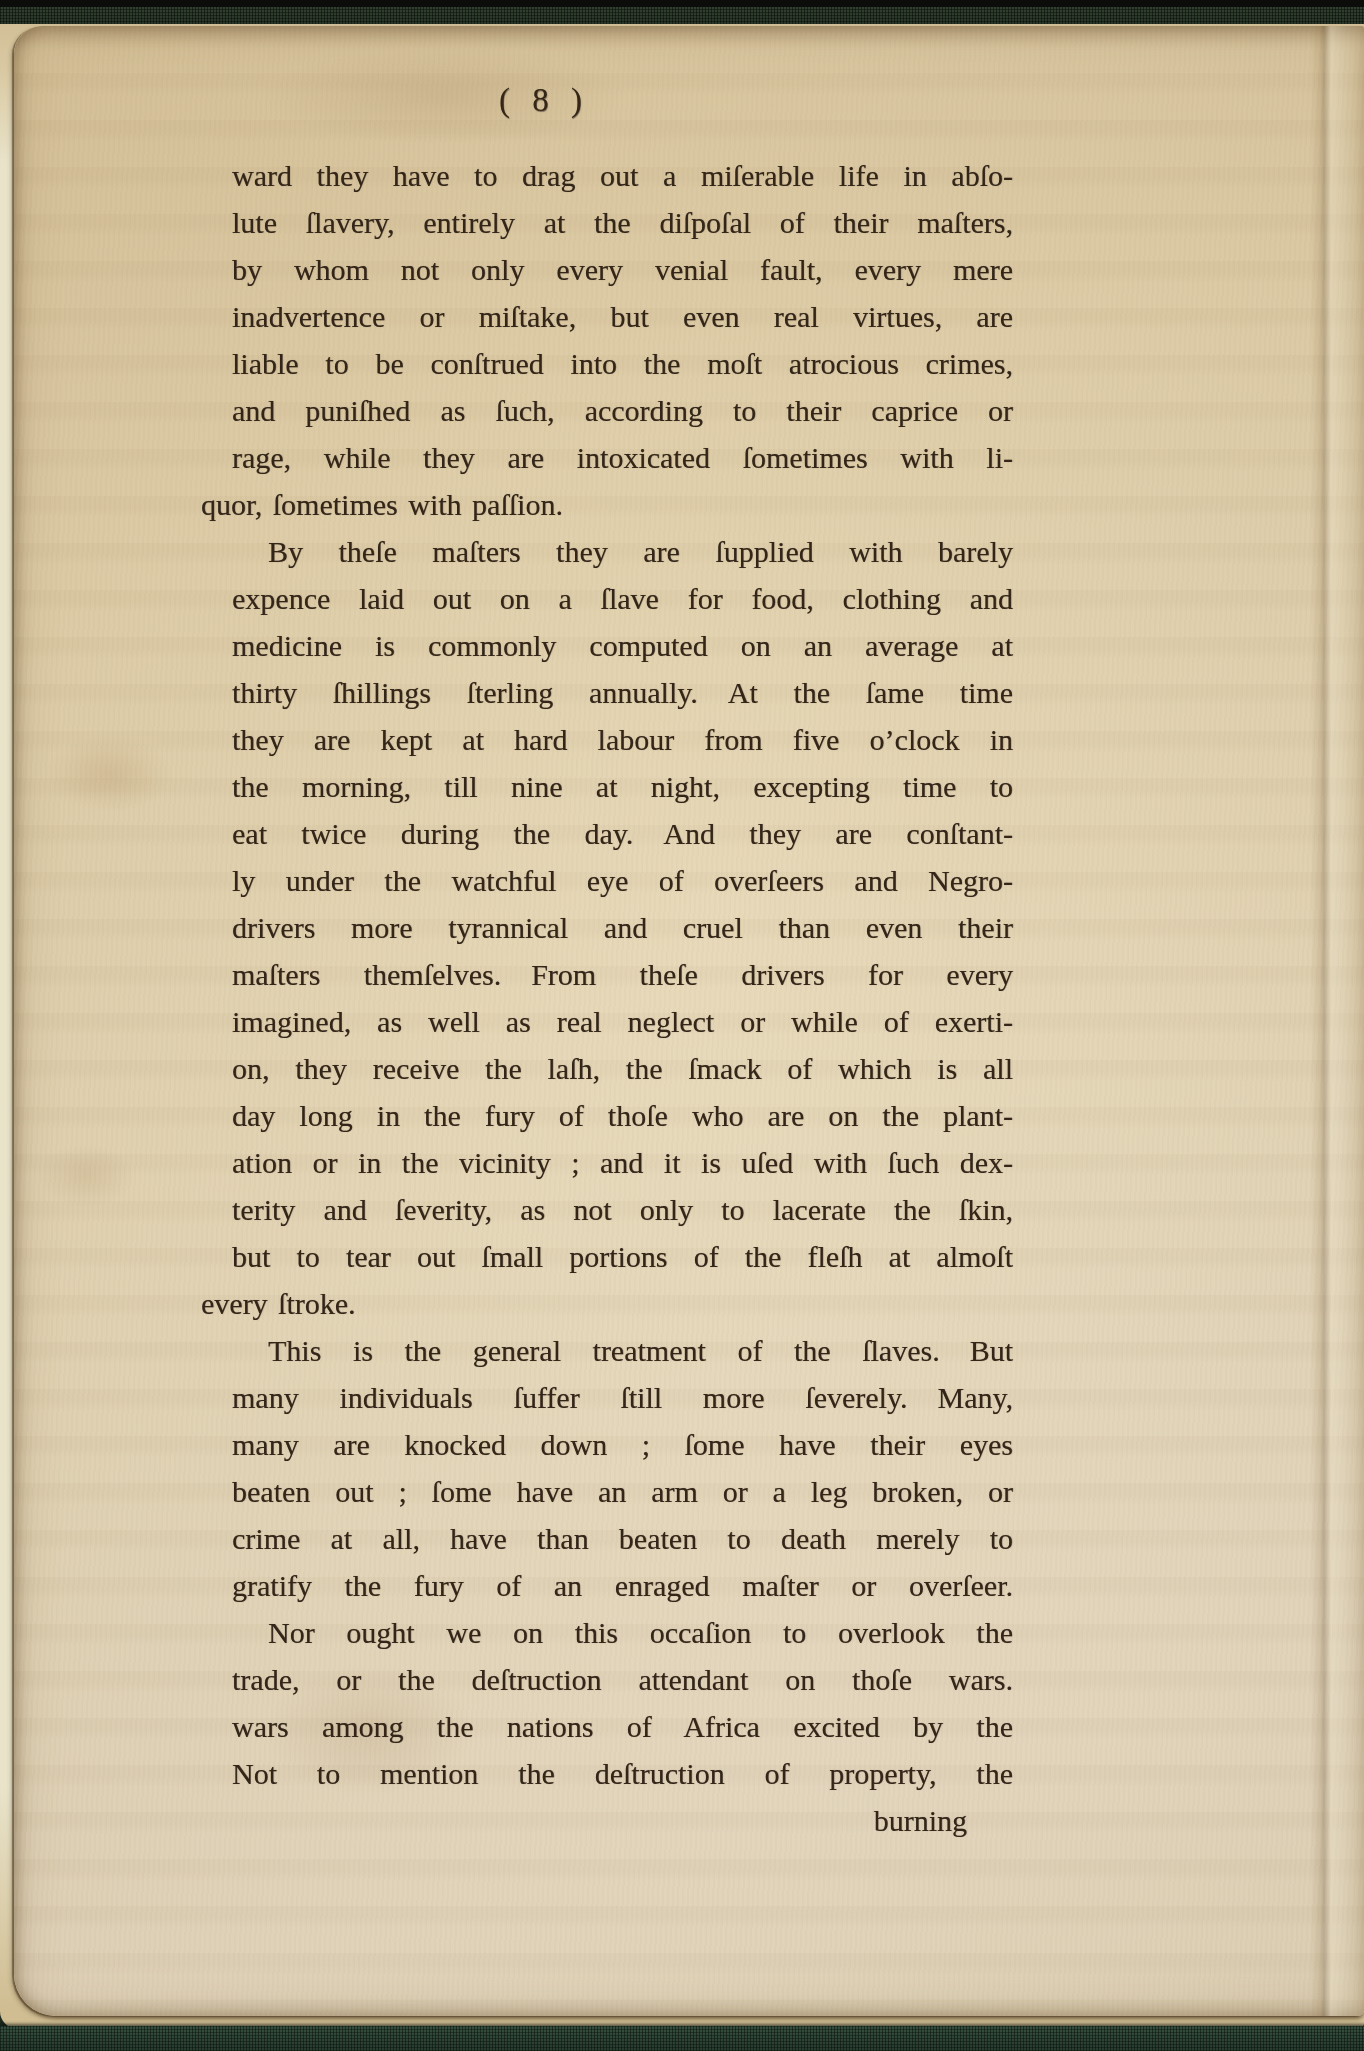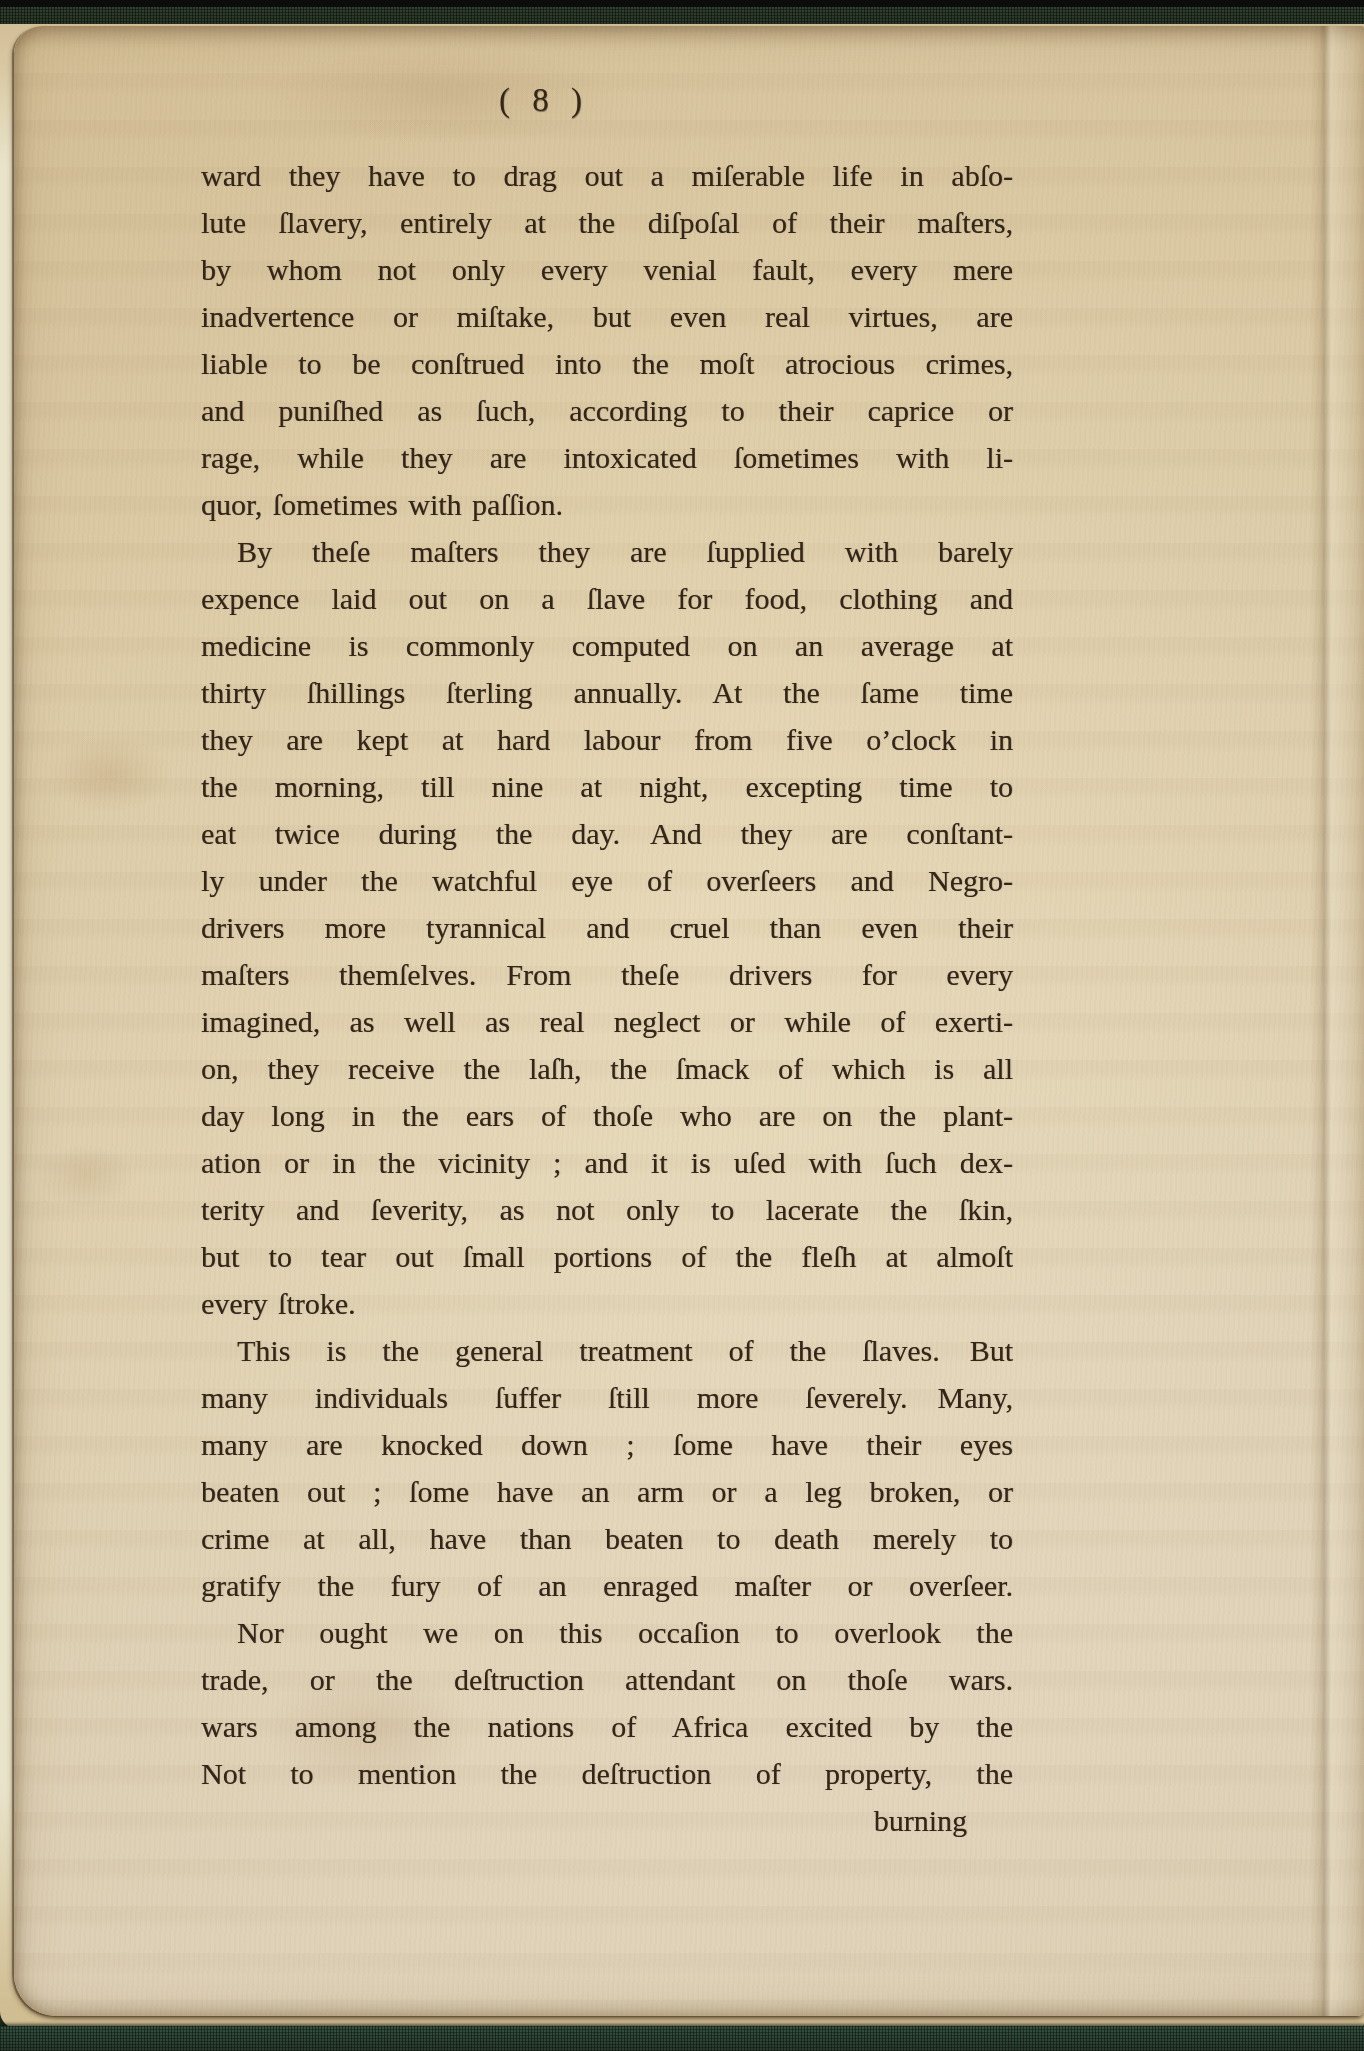--- a/index.html
+++ b/index.html
@@ -70,21 +70,21 @@
     text-align:center;font-size:33px;letter-spacing:7px;
     color:#342718;text-shadow:.5px .5px .8px rgba(51,38,25,.55);
   }
   .textblock{
     position:absolute;left:187px;top:126px;width:812px;
     font-size:30px;line-height:47px;color:#332619;
     text-shadow:.4px .4px .7px rgba(51,38,25,.5);
     word-spacing:3px;
   }
   .line{text-align:justify;}
-  .line.full{text-align-last:justify;}
+  .line.full{text-align-last:justify;margin-left:31px;}
   .line.indent{text-indent:36px;}
   .catchword{text-align:right;padding-right:46px;}
 </style>
 </head>
 <body>
 
 <div class="cover-top"></div>
 <div class="under-page"></div>
 
 <div class="page">
@@ -104,21 +104,21 @@
       <div class="line full">medicine is commonly computed on an average at</div>
       <div class="line full">thirty ſhillings ſterling annually. At the ſame time</div>
       <div class="line full">they are kept at hard labour from five o’clock in</div>
       <div class="line full">the morning, till nine at night, excepting time to</div>
       <div class="line full">eat twice during the day. And they are conſtant-</div>
       <div class="line full">ly under the watchful eye of overſeers and Negro-</div>
       <div class="line full">drivers more tyrannical and cruel than even their</div>
       <div class="line full">maſters themſelves. From theſe drivers for every</div>
       <div class="line full">imagined, as well as real neglect or while of exerti-</div>
       <div class="line full">on, they receive the laſh, the ſmack of which is all</div>
-      <div class="line full">day long in the ears of thoſe who are on the plant-</div>
+      <div class="line full">day long in the fury of thoſe who are on the plant-</div>
       <div class="line full">ation or in the vicinity ; and it is uſed with ſuch dex-</div>
       <div class="line full">terity and ſeverity, as not only to lacerate the ſkin,</div>
       <div class="line full">but to tear out ſmall portions of the fleſh at almoſt</div>
       <div class="line">every ſtroke.</div>
       <div class="line indent full">This is the general treatment of the ſlaves. But</div>
       <div class="line full">many individuals ſuffer ſtill more ſeverely. Many,</div>
       <div class="line full">many are knocked down ; ſome have their eyes</div>
       <div class="line full">beaten out ; ſome have an arm or a leg broken, or</div>
       <div class="line full">crime at all, have than beaten to death merely to</div>
       <div class="line full">gratify the fury of an enraged maſter or overſeer.</div>

